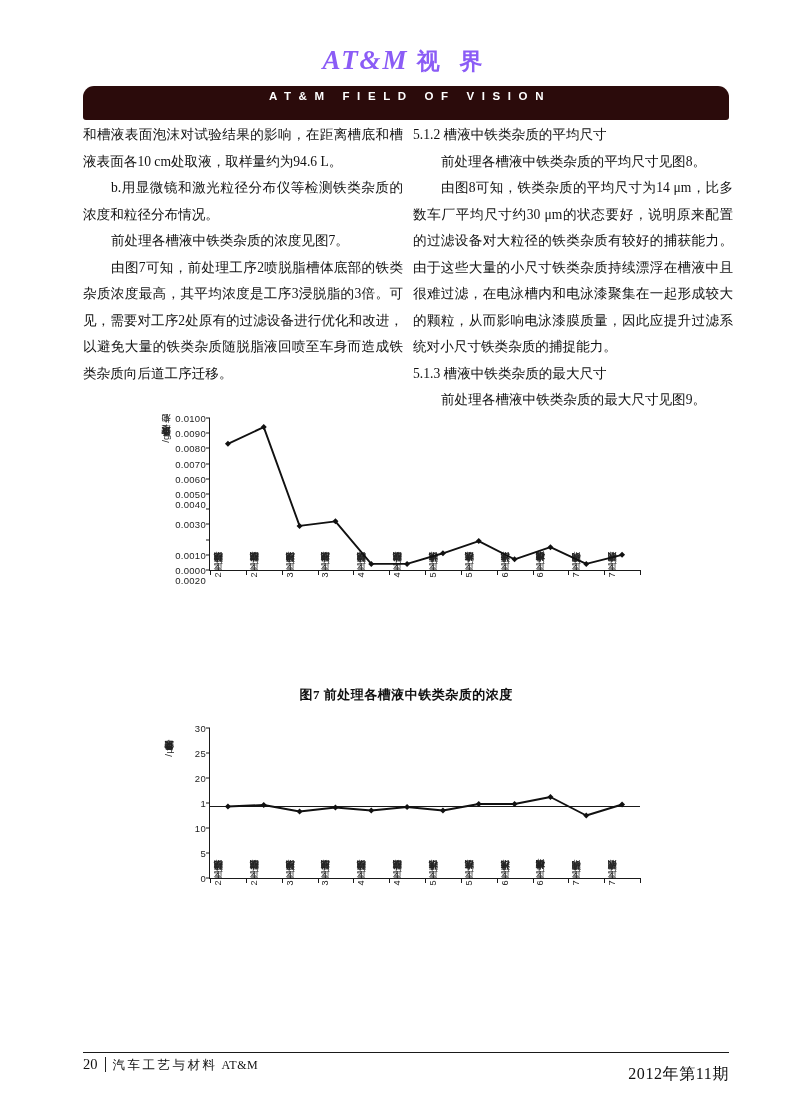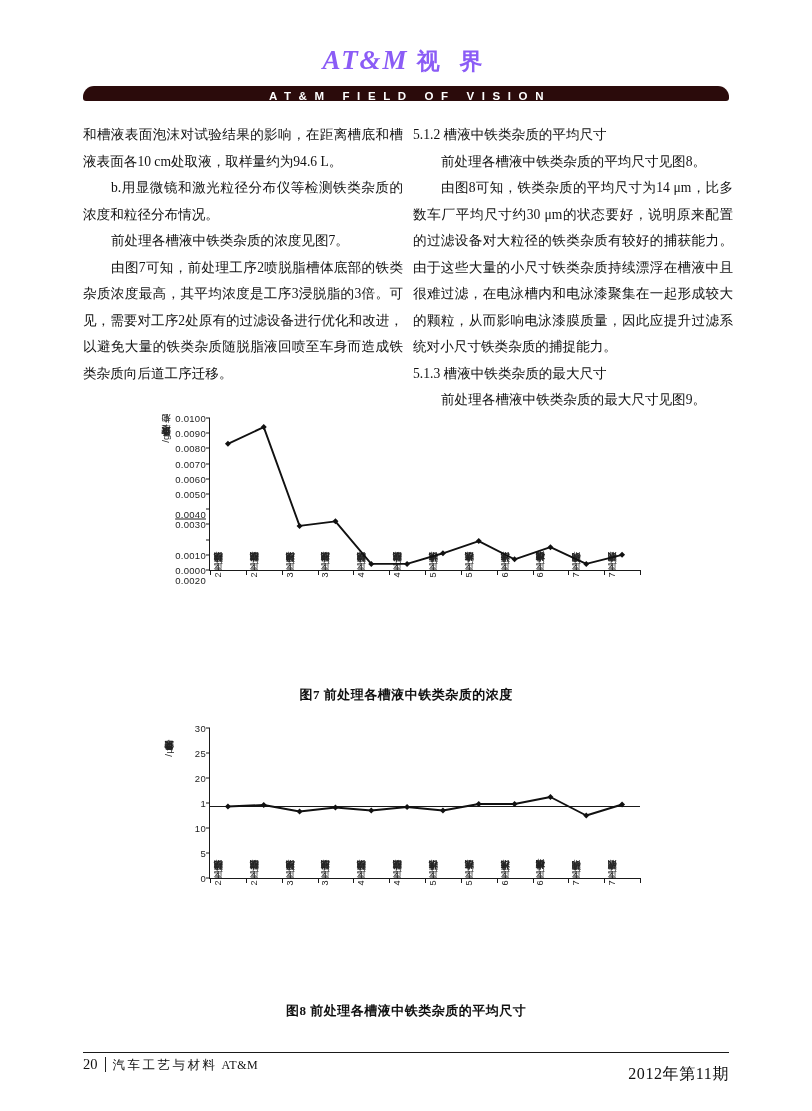--- a/index.html
+++ b/index.html
@@ -37,21 +37,21 @@
     font-style: normal;
     letter-spacing: 7px;
     font-size: 23px;
     padding-left: 8px;
   }
   .banner {
     position: absolute;
     left: 83px;
     top: 86px;
     width: 646px;
-    height: 15px;
+    height: 34px;
     background: #2b0b0b;
     border-radius: 11px 11px 3px 3px;
     color: #ffffff;
     font-family: "Liberation Sans", sans-serif;
     font-size: 11.5px;
     font-weight: 700;
     letter-spacing: 7.6px;
     text-align: center;
     line-height: 21px;
     box-sizing: border-box;
@@ -239,21 +239,21 @@
           <div class="ytick" style="top: 15.2px;">0.0090</div>
           <div class="ytickmark" style="top: 15.2px;"></div>
           <div class="ytick" style="top: 30.4px;">0.0080</div>
           <div class="ytickmark" style="top: 30.4px;"></div>
           <div class="ytick" style="top: 45.6px;">0.0070</div>
           <div class="ytickmark" style="top: 45.6px;"></div>
           <div class="ytick" style="top: 60.8px;">0.0060</div>
           <div class="ytickmark" style="top: 60.8px;"></div>
           <div class="ytick" style="top: 76px;">0.0050</div>
           <div class="ytickmark" style="top: 76px;"></div>
-          <div class="ytick" style="top: 96px; text-decoration: underline;">0.0040</div>
+          <div class="ytick" style="top: 86px;">0.0040</div>
           <div class="ytickmark" style="top: 91.2px;"></div>
           <div class="ytick" style="top: 106.4px;">0.0030</div>
           <div class="ytickmark" style="top: 106.4px;"></div>
           <div class="ytick" style="top: 121.6px; margin-top: 40px;">0.0020</div>
           <div class="ytickmark" style="top: 121.6px;"></div>
           <div class="ytick" style="top: 136.8px;">0.0010</div>
           <div class="ytickmark" style="top: 136.8px;"></div>
           <div class="ytick" style="top: 152px;">0.0000</div>
           <div class="ytickmark" style="top: 152px;"></div>
           <div class="xtickmark" style="left: 0px;"></div>
@@ -356,21 +356,20 @@
             <path d="M 232.91666666666669 79.5 L 235.91666666666669 82.5 L 232.91666666666669 85.5 L 229.91666666666669 82.5 Z" fill="#111"></path>
             <path d="M 268.75 73 L 271.75 76 L 268.75 79 L 265.75 76 Z" fill="#111"></path>
             <path d="M 304.58333333333337 73 L 307.58333333333337 76 L 304.58333333333337 79 L 301.58333333333337 76 Z" fill="#111"></path>
             <path d="M 340.4166666666667 66.00000000000001 L 343.4166666666667 69.00000000000001 L 340.4166666666667 72.00000000000001 L 337.4166666666667 69.00000000000001 Z" fill="#111"></path>
             <path d="M 376.25 84.5 L 379.25 87.5 L 376.25 90.5 L 373.25 87.5 Z" fill="#111"></path>
             <path d="M 412.08333333333337 73.5 L 415.08333333333337 76.5 L 412.08333333333337 79.5 L 409.08333333333337 76.5 Z" fill="#111"></path>
           </svg>
         </div>
       </div>
   </div>
-  <div class="figcaption cap8">图8  前处理各槽液中铁类杂质的平均尺寸</div>
 
   <div class="footer">
     <div class="footer-left">
       <span class="page-no">20</span>
       <span class="journal">汽车工艺与材料</span>
       <span class="journal-en">AT&amp;M</span>
     </div>
     <div class="footer-right">2012年第11期</div>
   </div>
 

